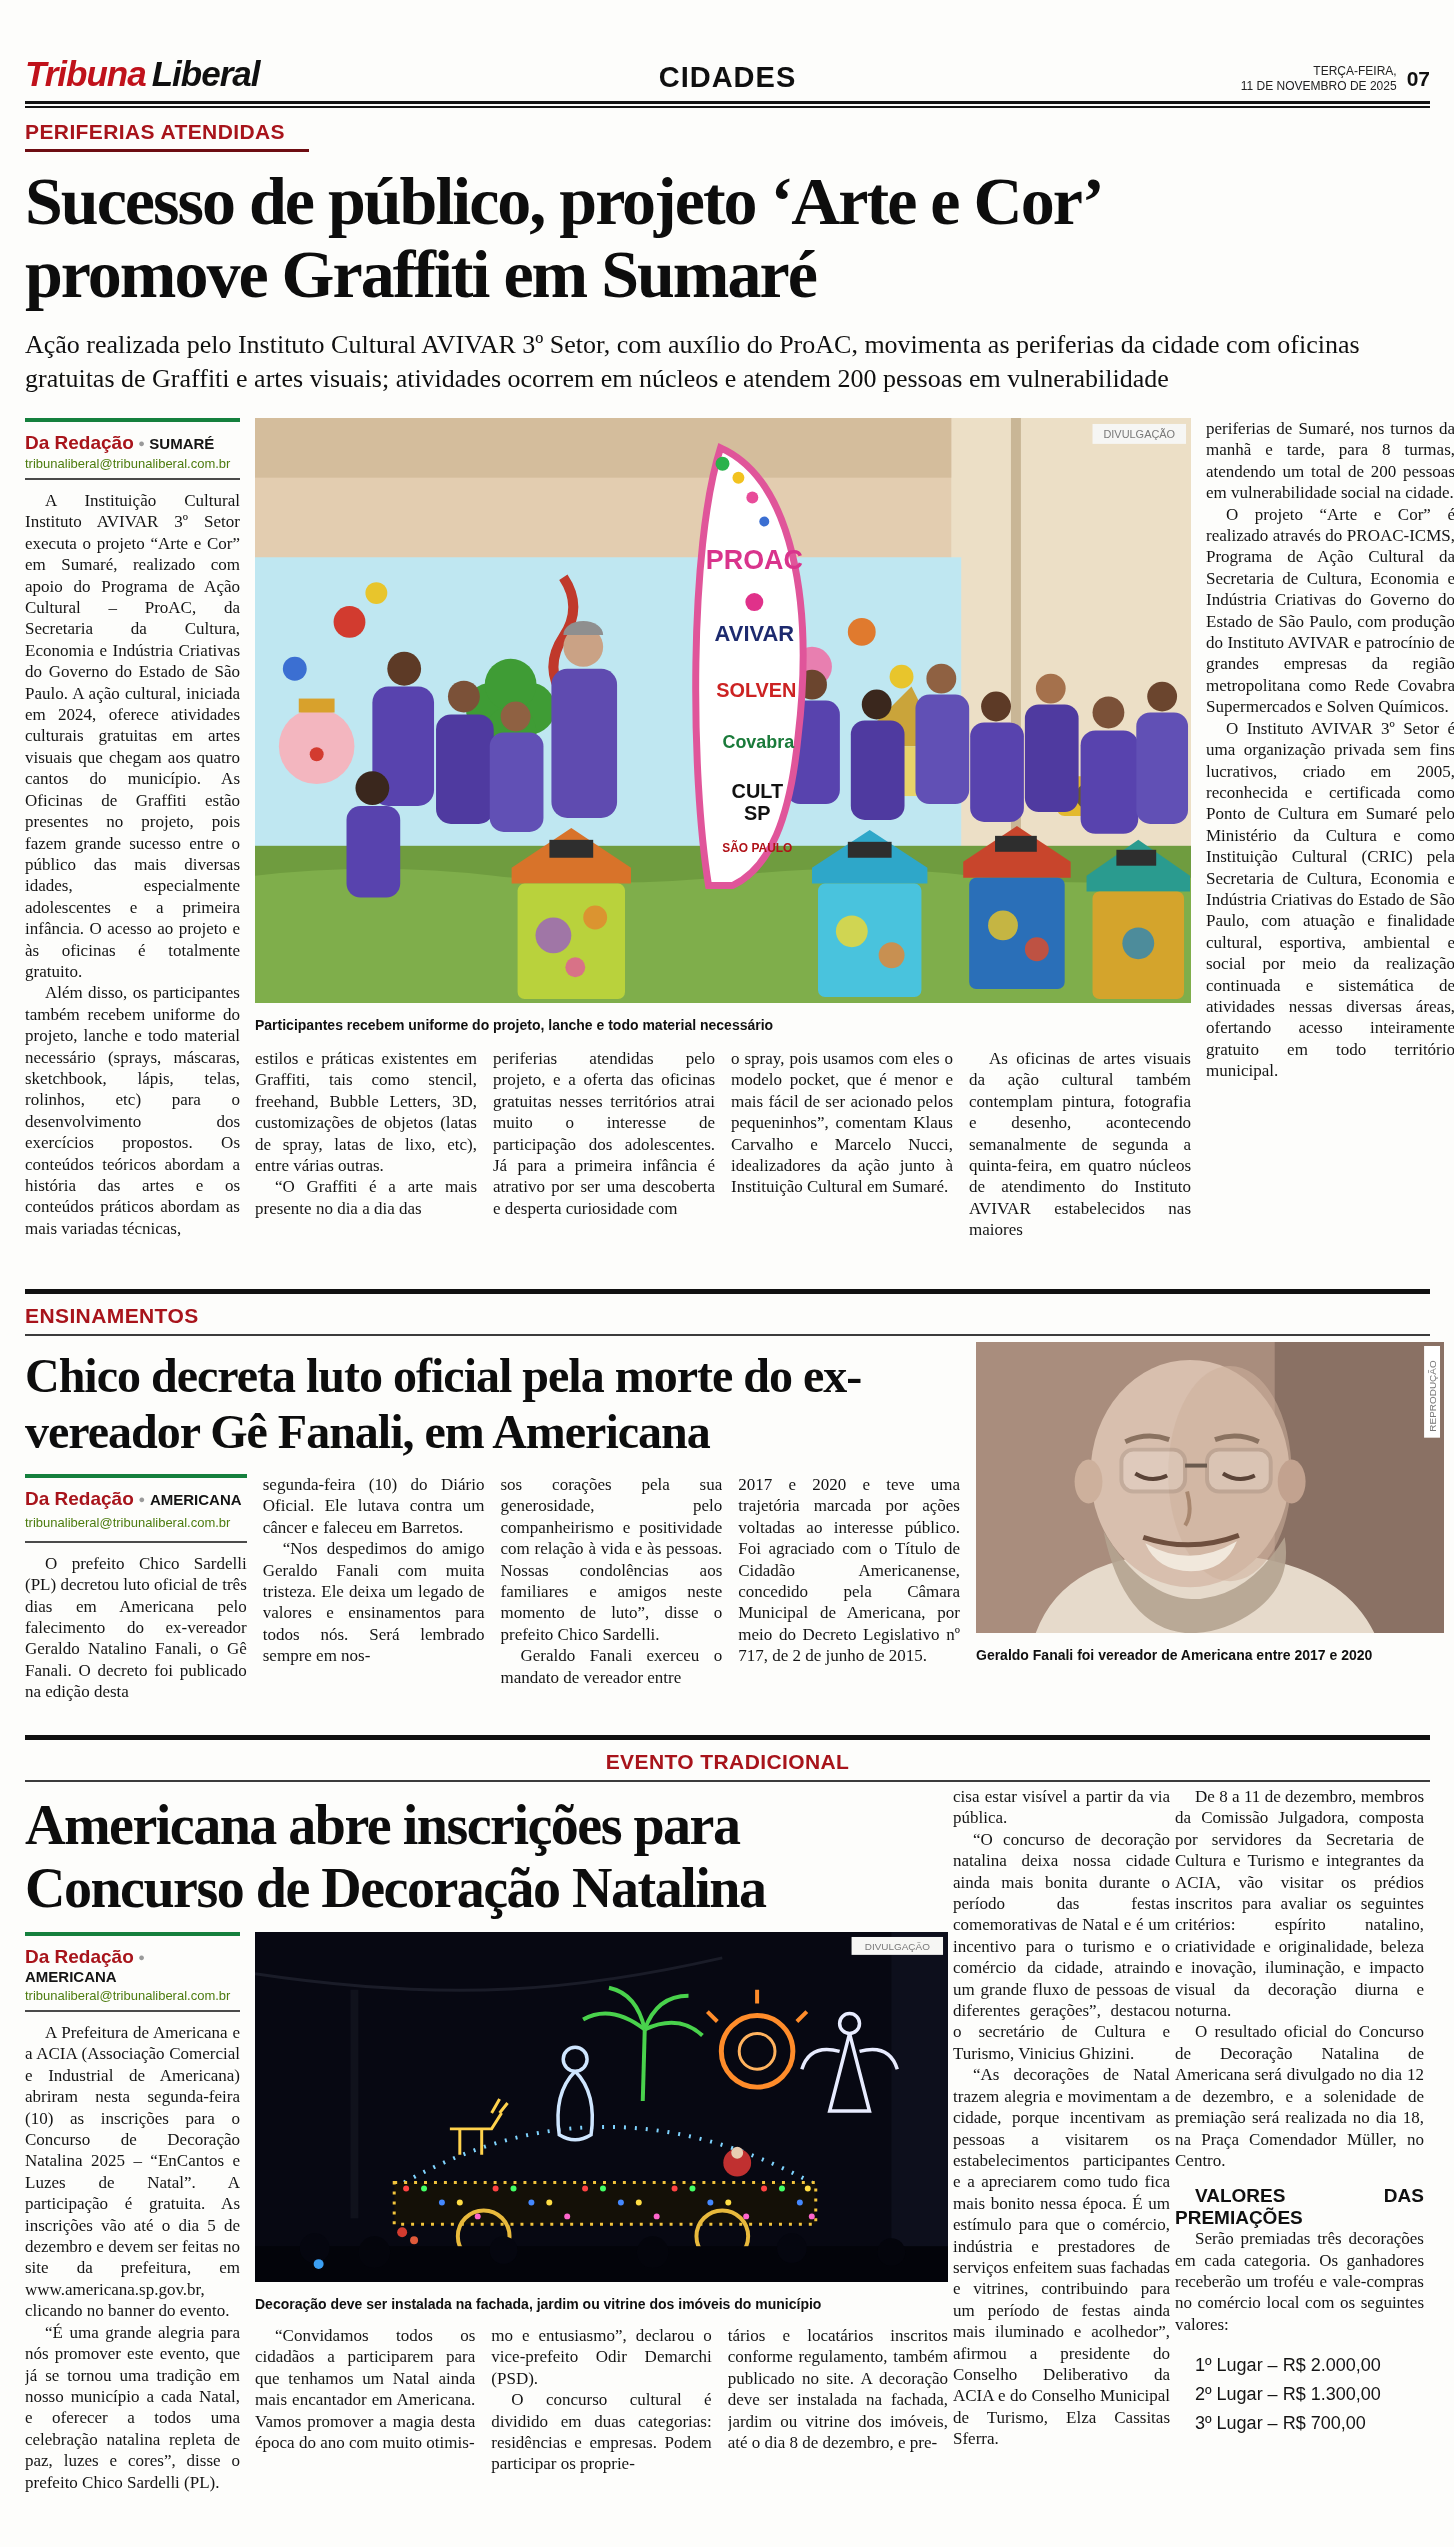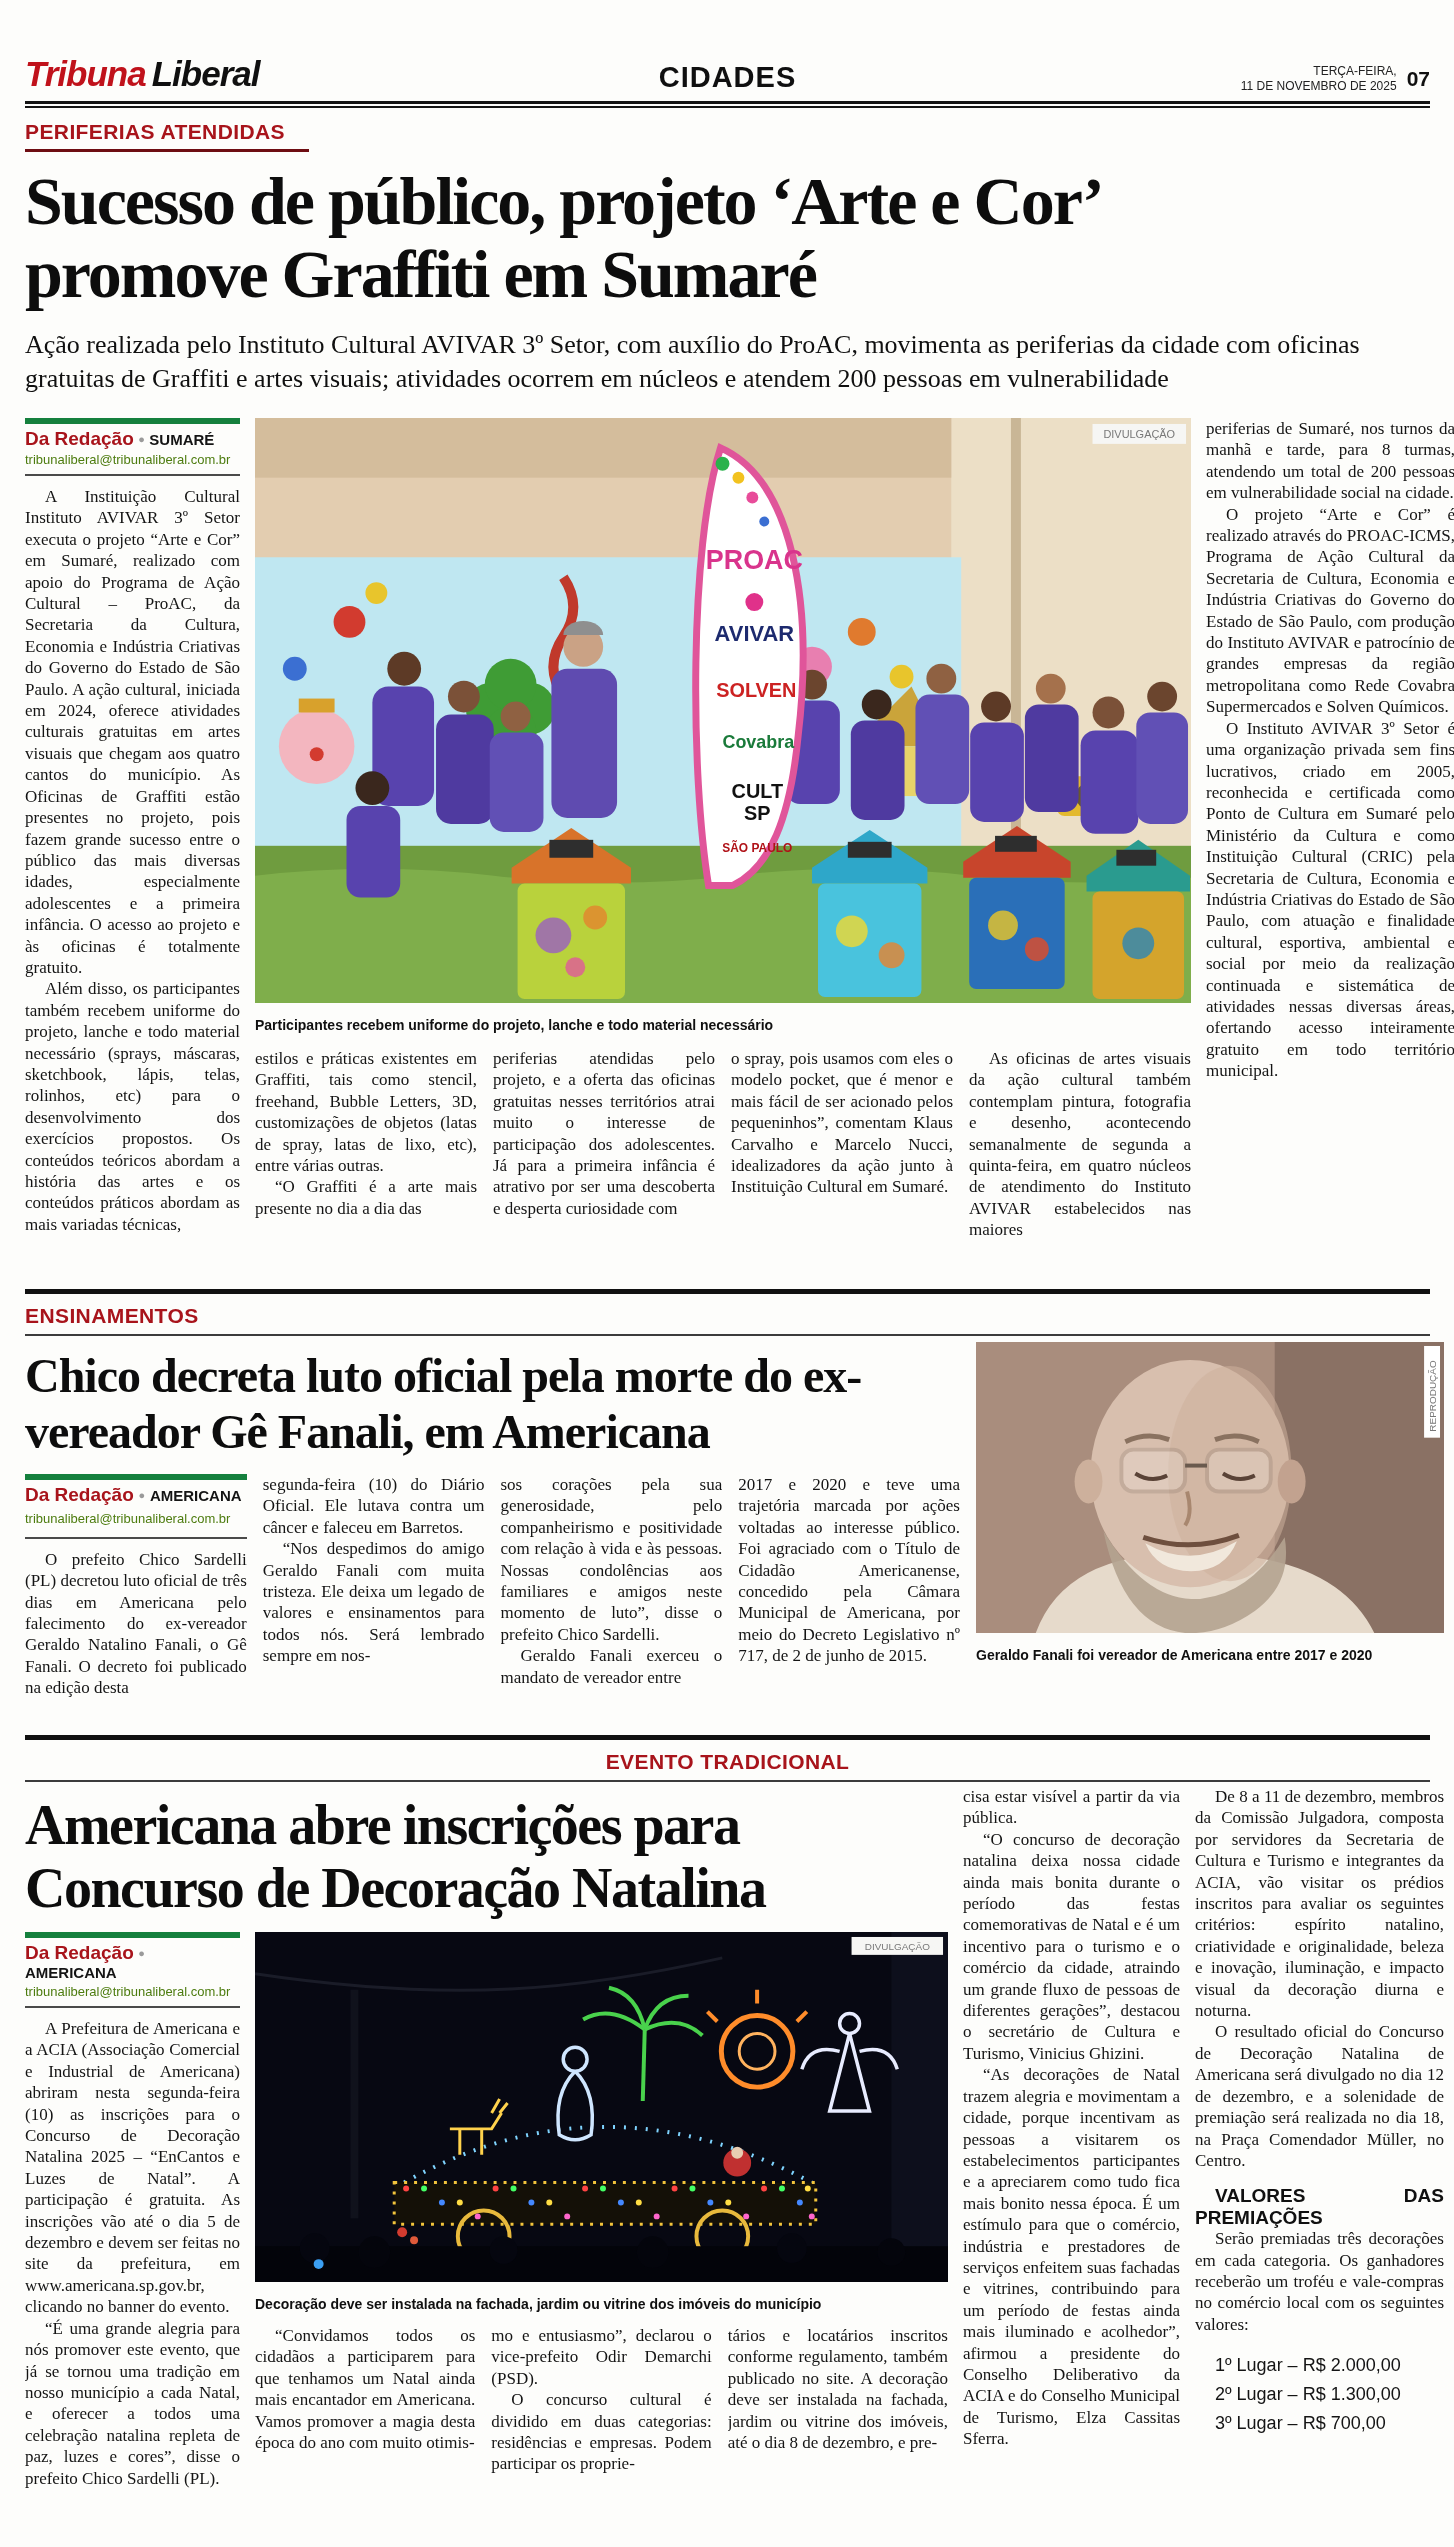--- a/index.html
+++ b/index.html
@@ -26,21 +26,21 @@
   .kicker { margin-top:12px; font-family:"Liberation Sans", sans-serif; font-weight:bold; font-size:21px; letter-spacing:0.4px; color:#a8141b; }
   .kicker-underline { width:284px; border-bottom:3px solid #6e0d12; margin-top:5px; }
   .thin-rule { border-bottom:2px solid #3c3c3c; margin-top:6px; }
   .section-bar { height:5px; background:#111; margin-top:13px; }
 
   .headline-1 { max-width:1284px; margin-top:13px; font-size:68px; line-height:73px; font-weight:bold; letter-spacing:-2px; color:#0d0d0d; }
   .headline-2 { font-size:48px; line-height:56px; font-weight:bold; letter-spacing:-1px; color:#0d0d0d; margin-top:8px; }
   .headline-3 { font-size:56px; line-height:63px; font-weight:bold; letter-spacing:-1.5px; color:#0d0d0d; margin-top:8px; }
   .deck { margin-top:17px; max-width:1401px; font-size:26px; line-height:34px; color:#101010; }
 
-  .byline { border-top:6px solid #15803d; border-bottom:2px solid #4a4a4a; padding:4px 0 7px; margin-bottom:10px; font-family:"Liberation Sans", sans-serif; }
+  .byline { border-top:4px solid #15803d; border-bottom:2px solid #4a4a4a; padding:10px 0 7px; margin-bottom:10px; font-family:"Liberation Sans", sans-serif; }
   .byline-author { color:#a8141b; font-weight:bold; font-size:19px; }
   .byline-dot { color:#9a9a9a; font-size:11px; vertical-align:2px; }
   .byline-city { font-weight:bold; font-size:15px; color:#141414; }
   .byline-email { font-size:13px; color:#4d7c0f; margin-top:2px; }
 
   .bodytext { font-size:17px; line-height:21.4px; text-align:justify; hyphens:auto; }
   .bodytext p { margin:0; text-indent:20px; }
   .bodytext p.noind { text-indent:0; }
   .clip { overflow:hidden; }
 
@@ -57,21 +57,21 @@
 
   
   .a2-flex { display:flex; gap:16px; margin-top:4px; }
   .a2-left { width:935px; flex:none; }
   .a2-cols { display:flex; gap:16px; margin-top:14px; height:251px; }
   .a2-cols .bodytext { flex:1; }
   .a2-right { width:468px; flex:none; padding-top:2px; }
   .a2-photo { width:468px; height:291px; }
 
   
-  .a3-flex { display:flex; gap:15px; margin-top:4px; height:748px; }
+  .a3-flex { display:flex; gap:5px; margin-top:4px; height:748px; }
   .a3-leftmain { width:923px; flex:none; display:flex; flex-direction:column; }
   .a3-inner { display:flex; gap:15px; margin-top:12px; flex:1; }
   .a3-col1 { width:215px; flex:none; }
   .a3-photoblock { flex:1; display:flex; flex-direction:column; }
   .a3-photo { width:100%; height:350px; flex:none; }
   .a3-cols3 { display:flex; gap:16px; margin-top:10px; flex:1; }
   .a3-cols3 .bodytext { flex:1; }
   .a3-colD { width:217px; flex:none; }
   .a3-colE { width:249px; flex:none; }
 

